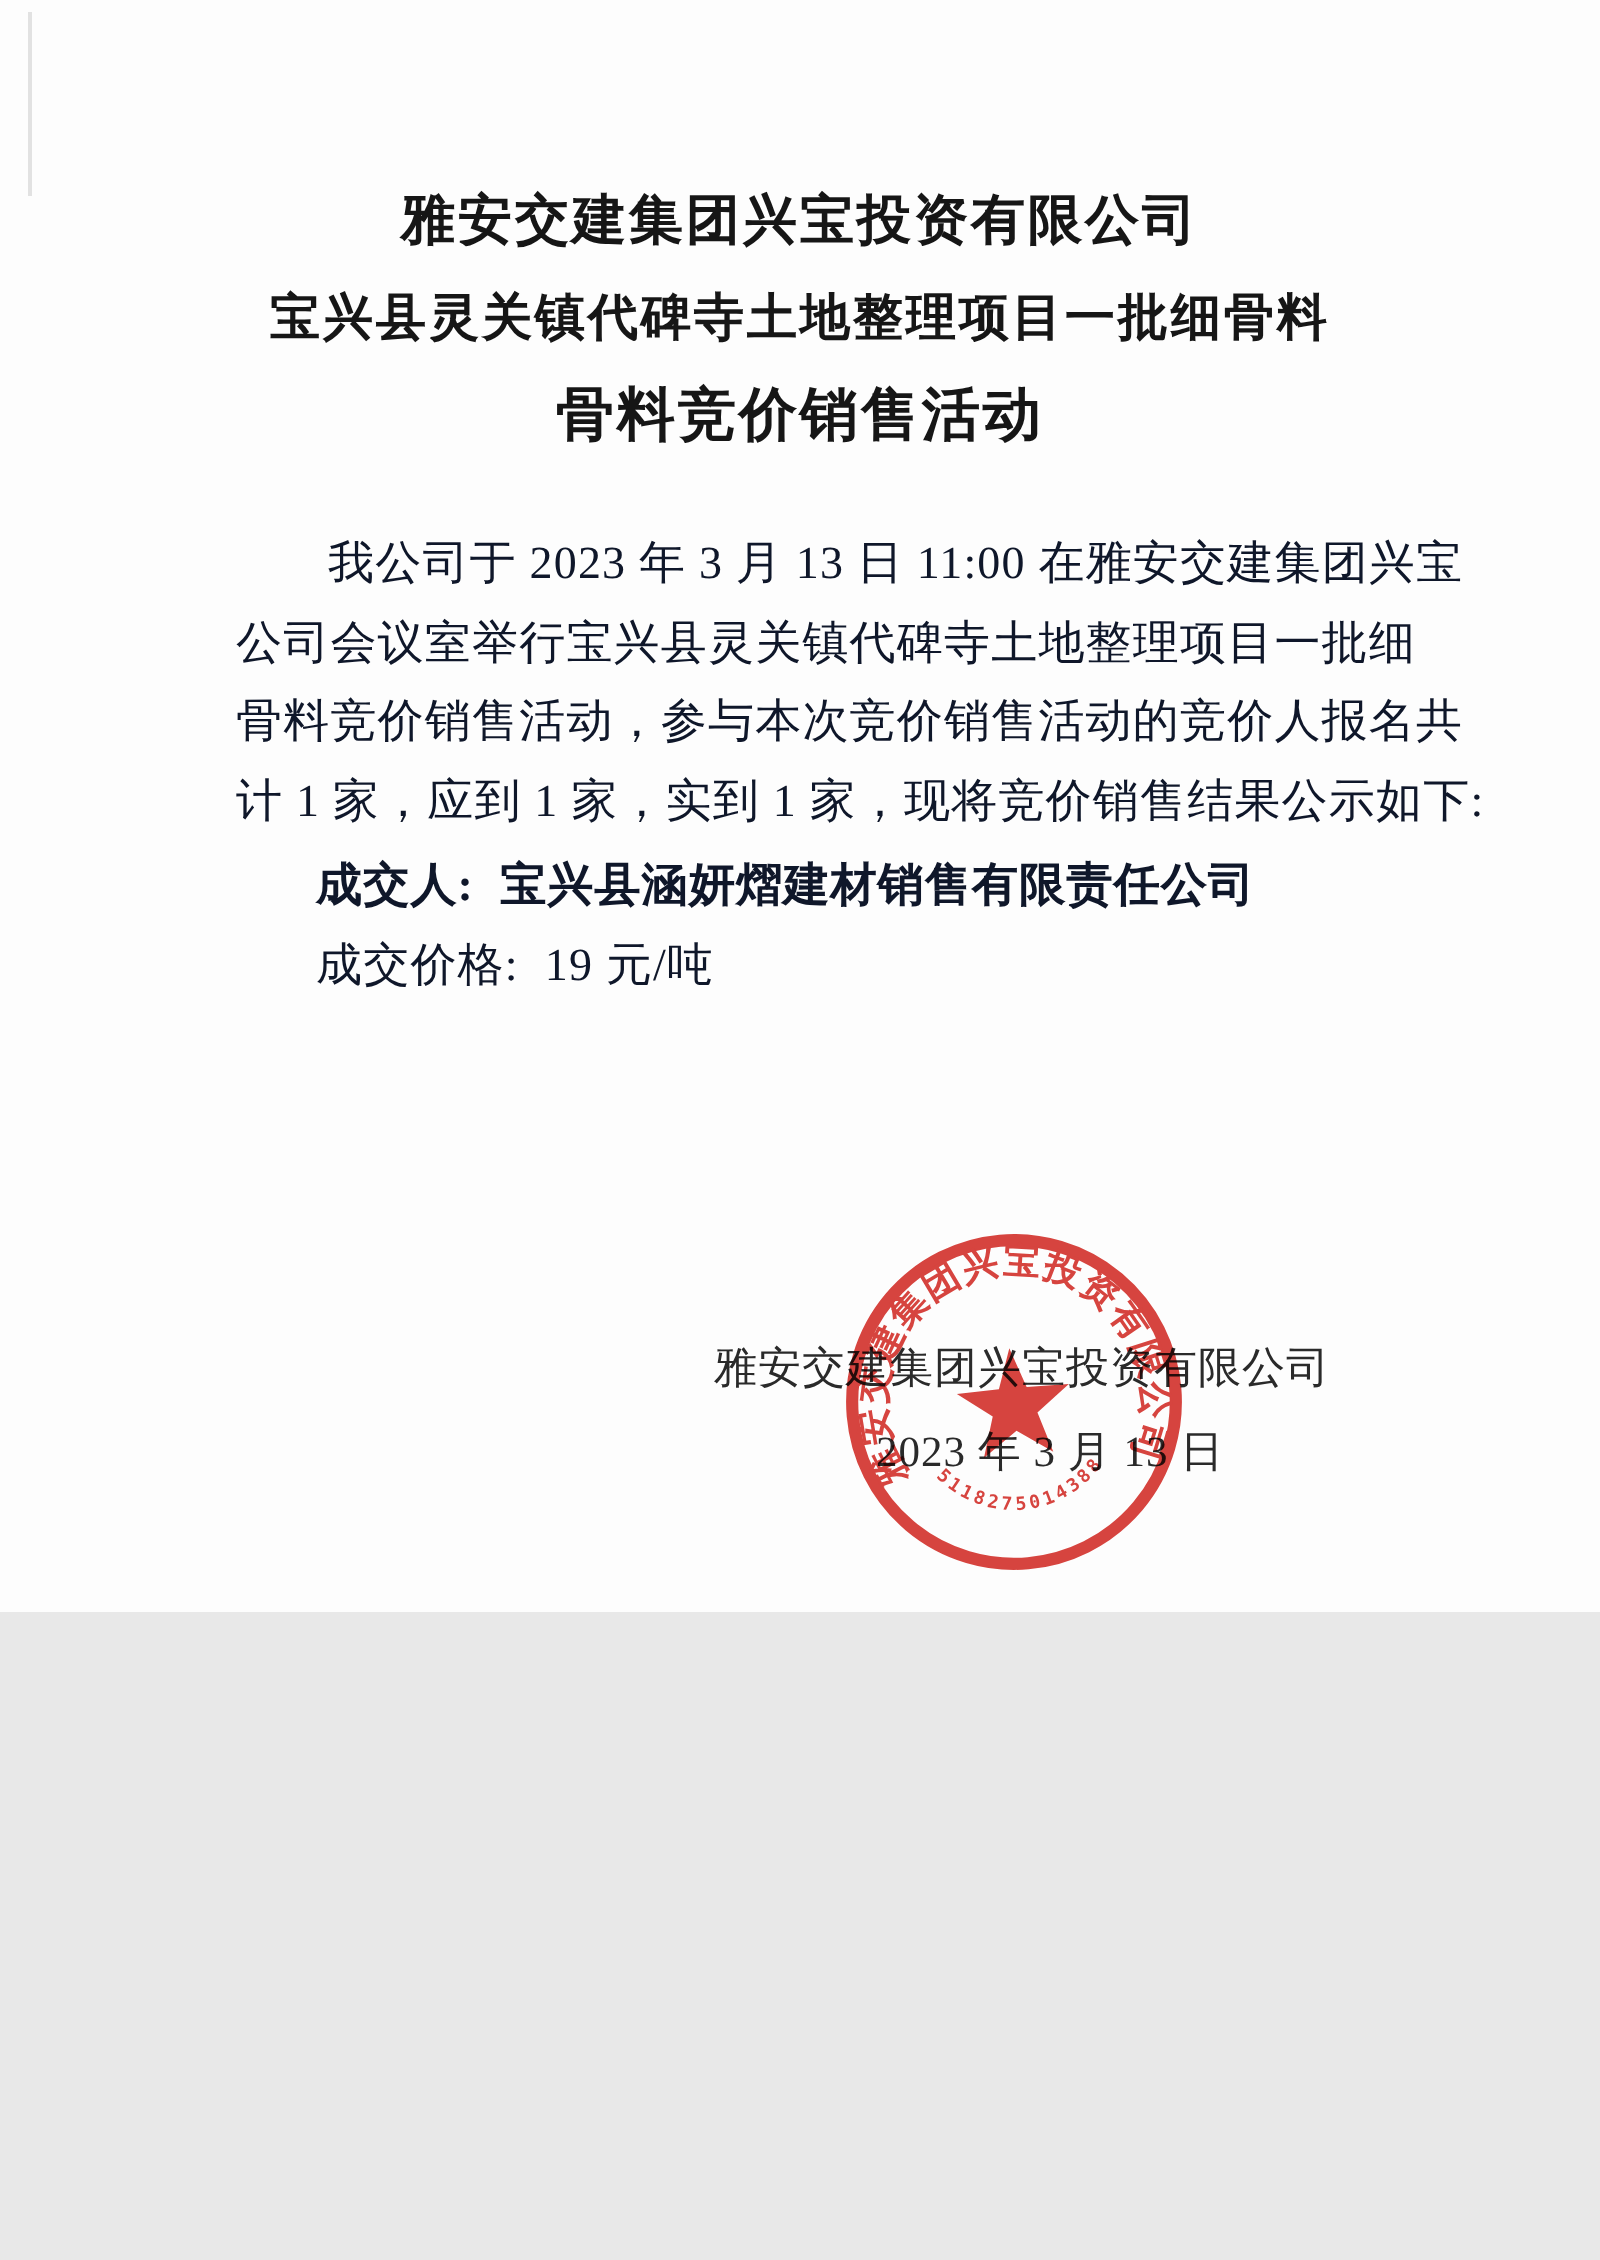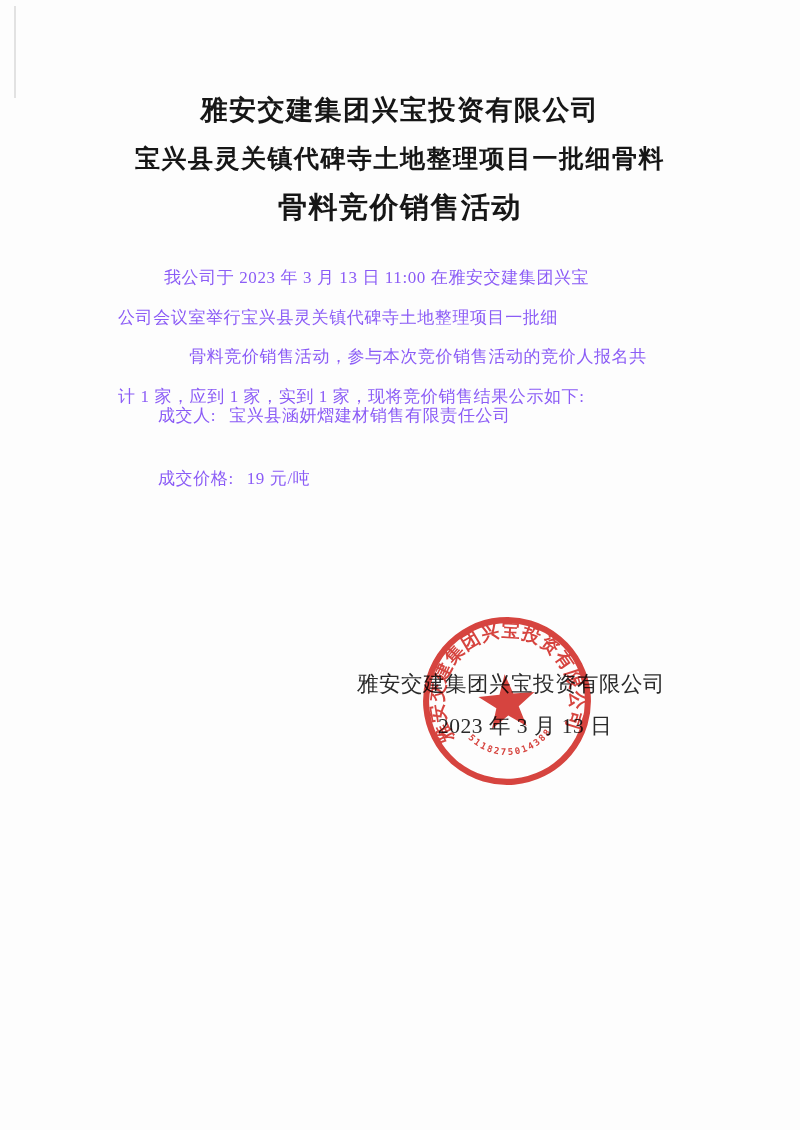--- a/index.html
+++ b/index.html
@@ -2,21 +2,21 @@
 <html><head>
 <meta charset="utf-8">
 <style>
   * { margin: 0; padding: 0; box-sizing: border-box; }
   html, body { background: #e8e8e8; }
   body { font-family: "Liberation Serif", "DejaVu Serif", serif; }
 
   .page {
     position: relative;
     width: 800px;
-    height: 1130px;
+    height: 806px;
     margin: 0 auto;
     background: #fdfdfd;
     overflow: hidden;
     color: #262626;
   }
 
   
   .scan-artifact {
     position: absolute;
     left: 14px; top: 6px;
@@ -34,32 +34,32 @@
     letter-spacing: 1.5px;
   }
   .title-l1 { top: 92px;  font-size: 27px; }
   .title-l2 { top: 142px; font-size: 25px; }
   .title-l3 { top: 188px; font-size: 29px; }
 
   .bline {
     position: absolute;
     left: 118px;
     width: 600px;
-    font-size: 17px;
+    font-size: 23px;
     letter-spacing: 0.6px;
     white-space: nowrap;
-    color: #8b5cf6;
+    color: #0f172a;
   }
   .p1 { top: 266px; padding-left: 46px; }
   .p2 { top: 306px; }
   .p3 { top: 345px; text-align: center; }
   .p4 { top: 385px; }
 
   .result-row { left: 158px; }
-  .r1 { top: 404px; }
+  .r1 { top: 427px; font-weight: bold; }
   .r2 { top: 467px; }
   .r3 { top: 506px; }
   .result-value { margin-left: 13px; }
 
   .sig-line {
     position: absolute;
     white-space: nowrap;
     font-size: 21.5px;
     letter-spacing: 0.5px;
     color: #2a2a2a;

